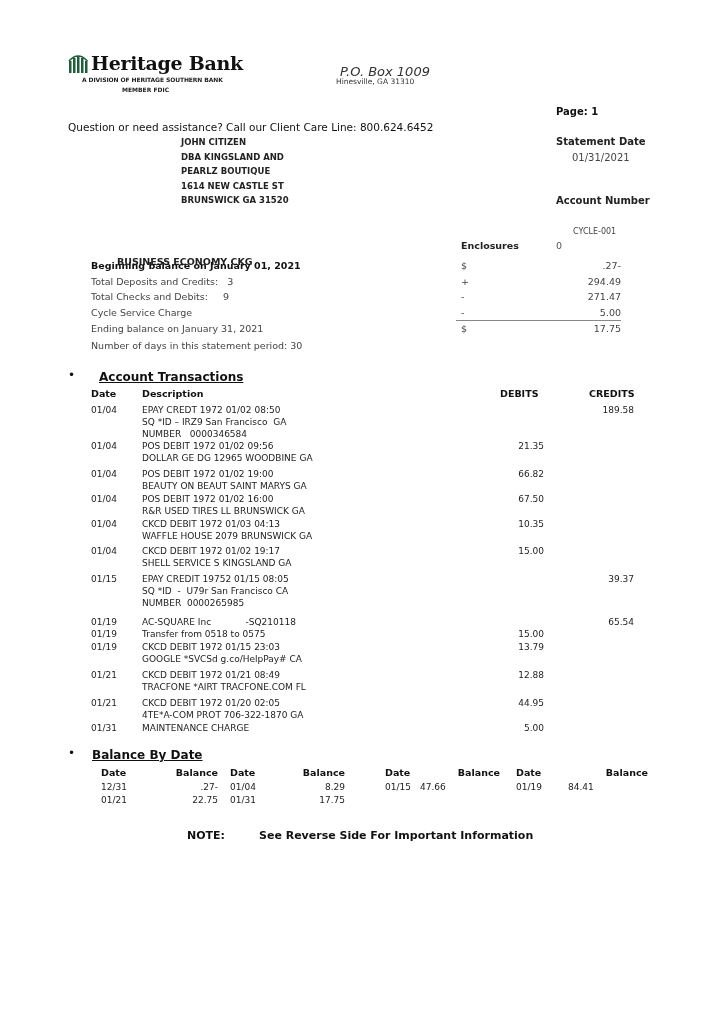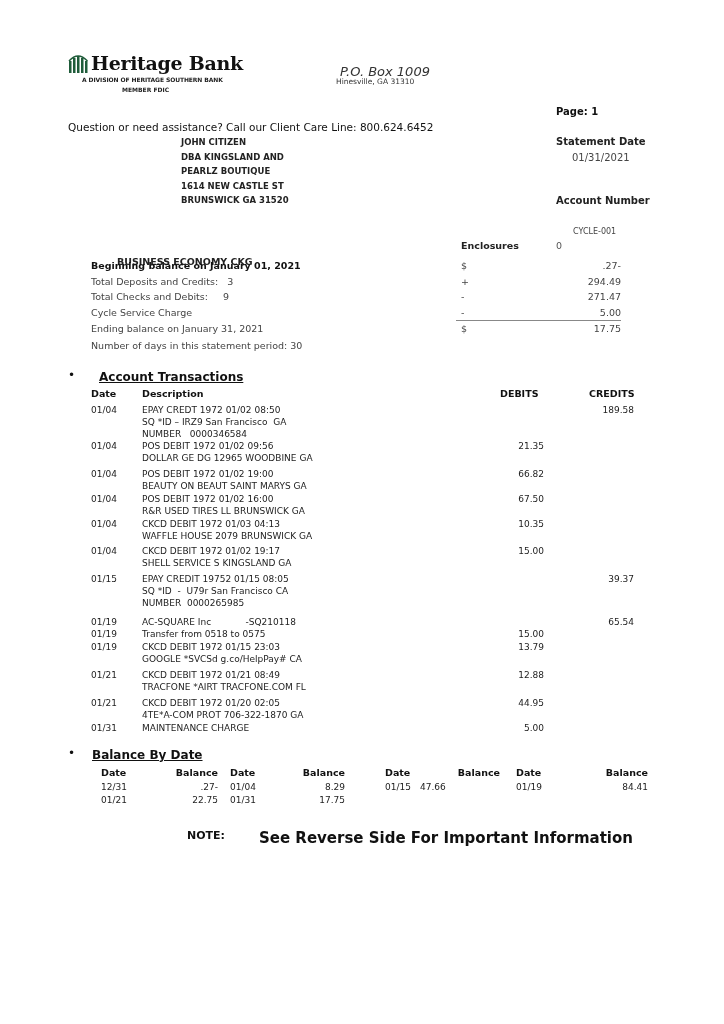--- a/index.html
+++ b/index.html
@@ -49,21 +49,21 @@
   .tx .d { position: absolute; left: 0; top: 0; }
   .tx .desc { position: absolute; left: 51px; top: 0; white-space: pre; }
   .tx .deb { position: absolute; left: 415px; top: 0; width: 38px; text-align: right; }
   .tx .cred { position: absolute; left: 505px; top: 0; width: 38px; text-align: right; }
 
   
   .bal { font-size: 9px; color: #222; }
   .bal-h { font-size: 9.5px; font-weight: bold; color: #111; }
 
   .note-l { left: 187px; top: 829px; font-size: 11px; font-weight: bold; color: #111; }
-  .note-r { left: 259px; top: 829px; font-size: 15px; font-weight: bold; color: #111; }
+  .note-r { left: 259px; top: 829px; font-size: 11px; font-weight: bold; color: #111; }
 </style>
 </head>
 <body>
 
 <div class="abs logo">
   <svg class="logo-mark" viewBox="0 0 20 20">
     <rect x="1" y="8" width="2.5" height="12" fill="#1f5c3a"></rect>
     <rect x="5" y="5" width="2.5" height="15" fill="#1f5c3a"></rect>
     <rect x="9" y="3" width="2.5" height="17" fill="#1f5c3a"></rect>
     <rect x="13" y="5" width="2.5" height="15" fill="#1f5c3a"></rect>
@@ -228,21 +228,21 @@
     <div class="abs bal-h" style="top: 767px; left: 420px; width: 80px; text-align: right;">Balance</div>
     <div class="abs bal-h" style="top: 767px; left: 516px;">Date</div>
     <div class="abs bal-h" style="top: 767px; left: 568px; width: 80px; text-align: right;">Balance</div>
     <div class="abs bal" style="top: 782px; left: 101px;">12/31</div>
     <div class="abs bal" style="top: 782px; left: 138px; width: 80px; text-align: right;">.27-</div>
     <div class="abs bal" style="top: 782px; left: 230px;">01/04</div>
     <div class="abs bal" style="top: 782px; left: 265px; width: 80px; text-align: right;">8.29</div>
     <div class="abs bal" style="top: 782px; left: 385px;">01/15</div>
     <div class="abs bal" style="top: 782px; left: 420px; width: 80px; text-align: left;">47.66</div>
     <div class="abs bal" style="top: 782px; left: 516px;">01/19</div>
-    <div class="abs bal" style="top: 782px; left: 568px; width: 80px; text-align: right;">84.41</div>
+    <div class="abs bal" style="top: 782px; left: 568px; width: 80px; text-align: left;">84.41</div>
     <div class="abs bal" style="top: 795px; left: 101px;">01/21</div>
     <div class="abs bal" style="top: 795px; left: 138px; width: 80px; text-align: right;">22.75</div>
     <div class="abs bal" style="top: 795px; left: 230px;">01/31</div>
     <div class="abs bal" style="top: 795px; left: 265px; width: 80px; text-align: right;">17.75</div>
   </div>
 
 <div class="abs note-l">NOTE:</div>
 <div class="abs note-r">See Reverse Side For Important Information</div>
 
 </body></html>

